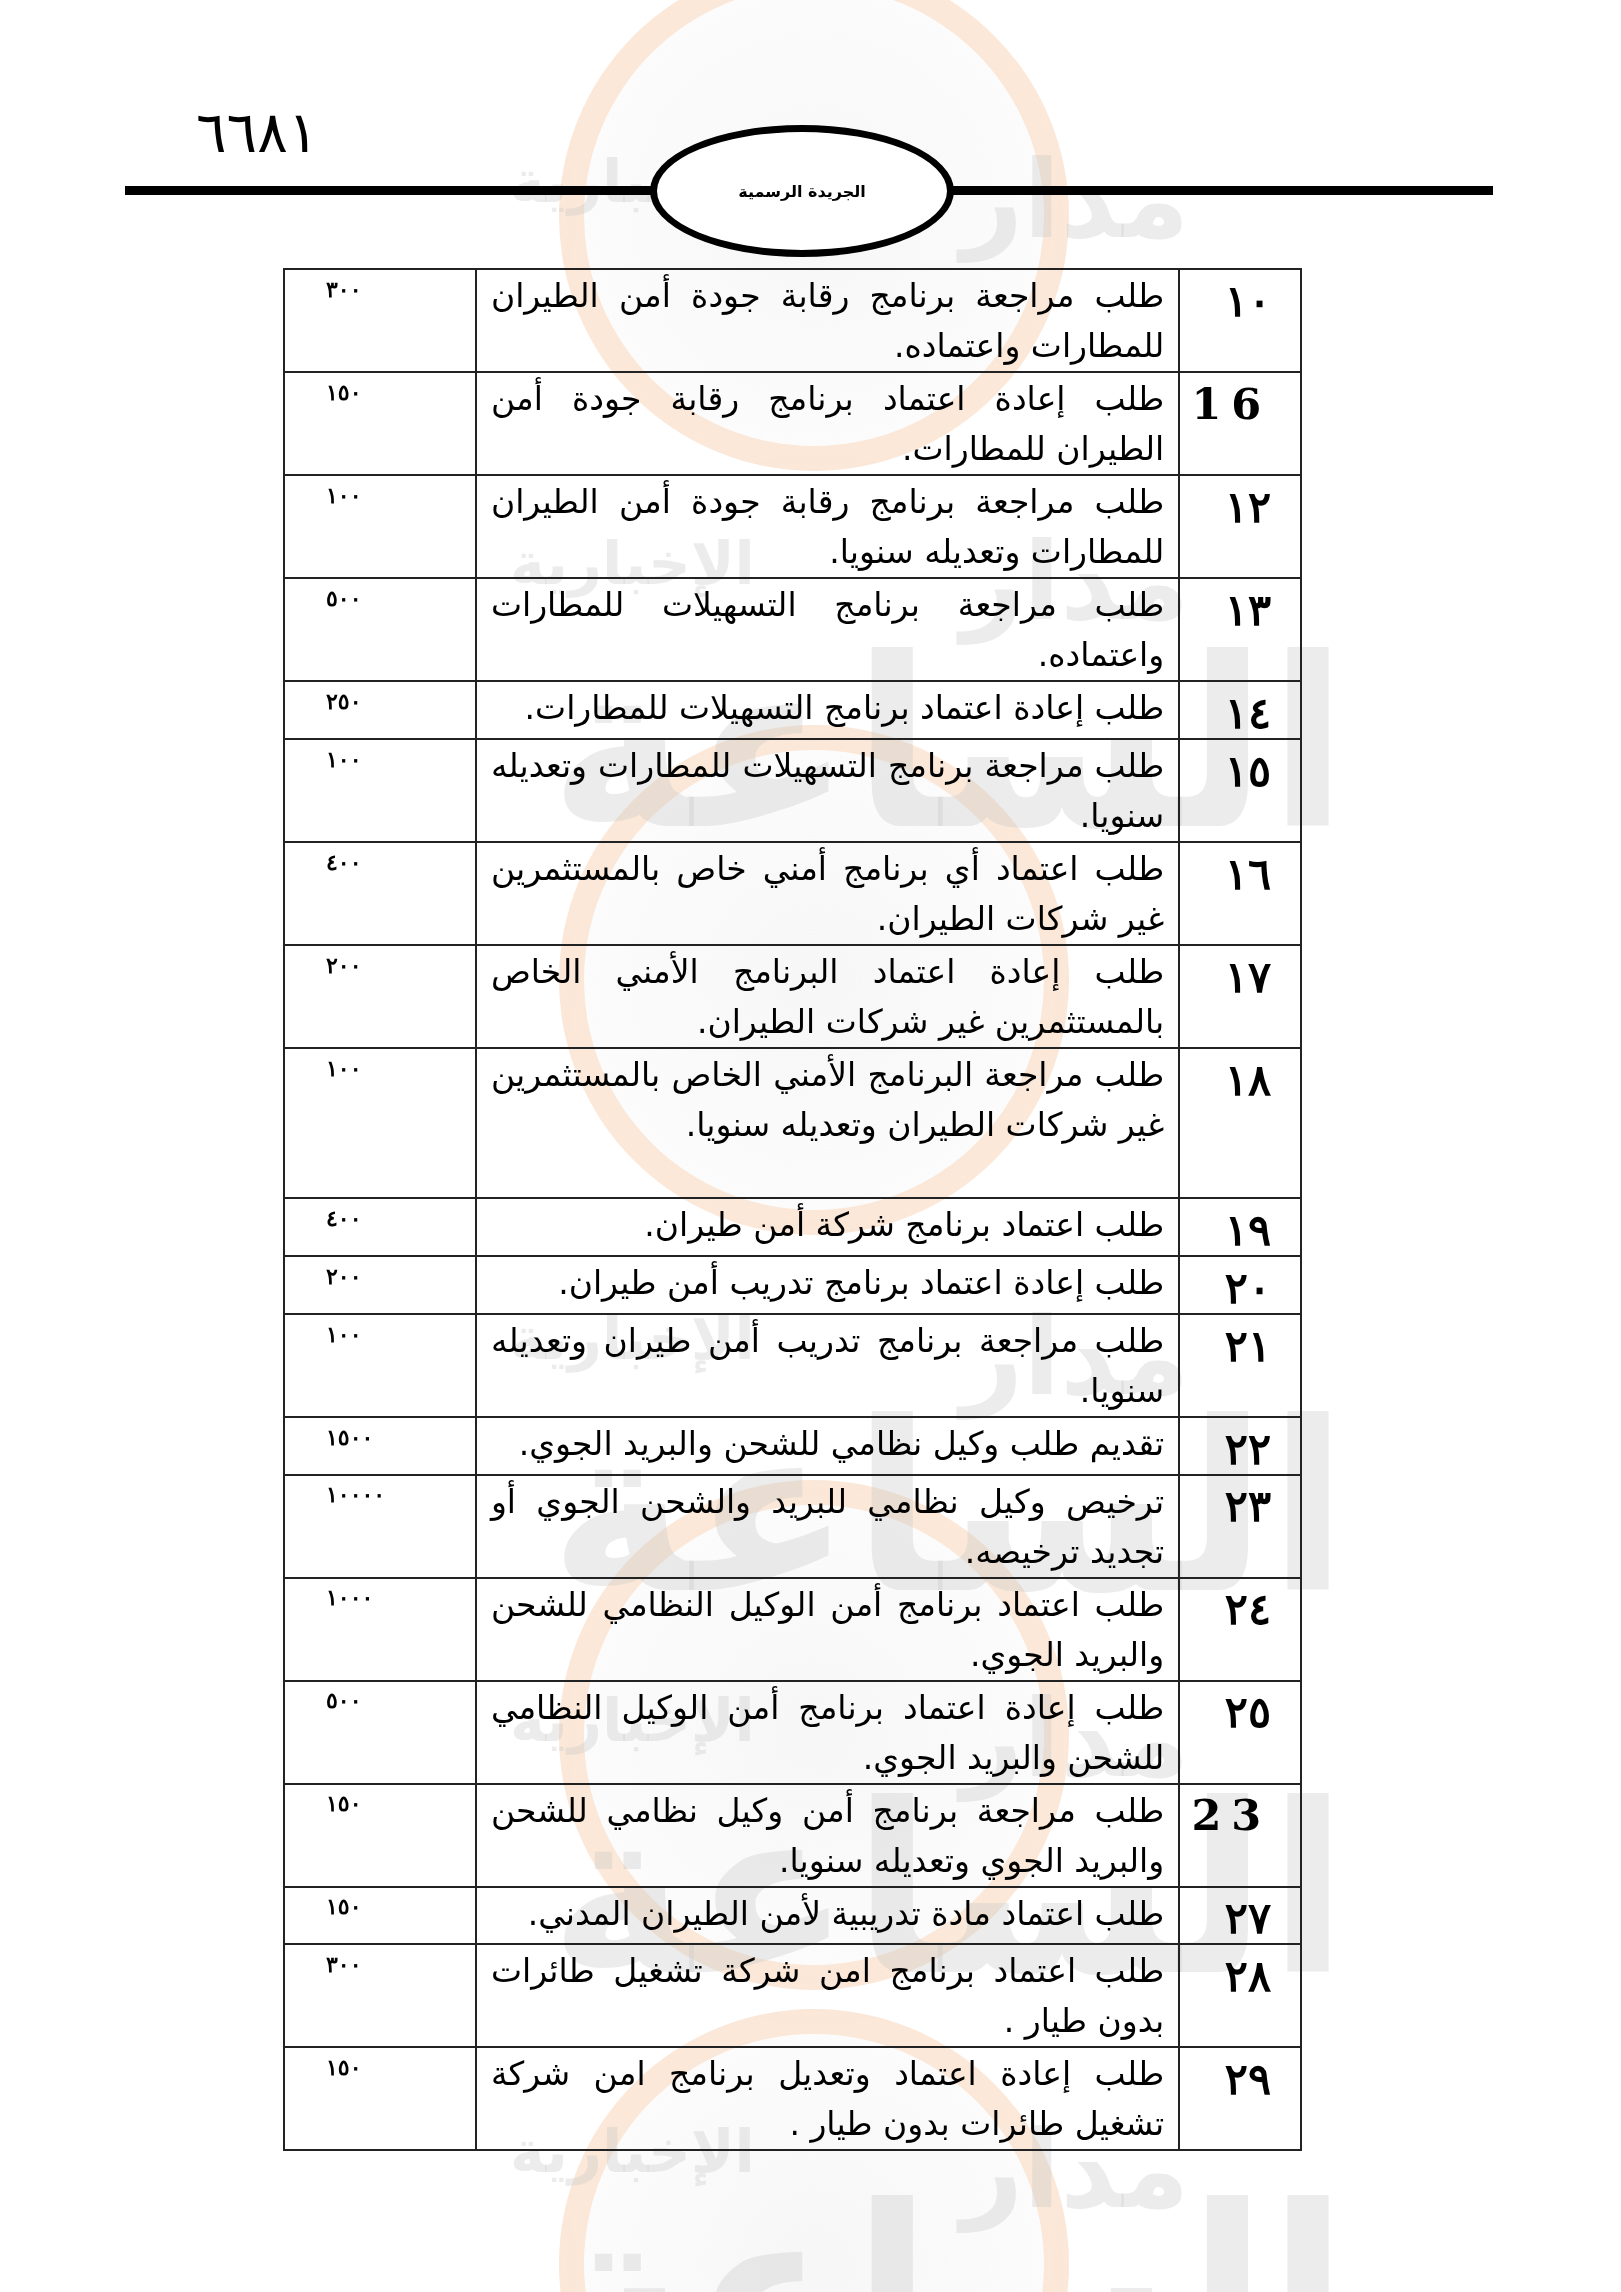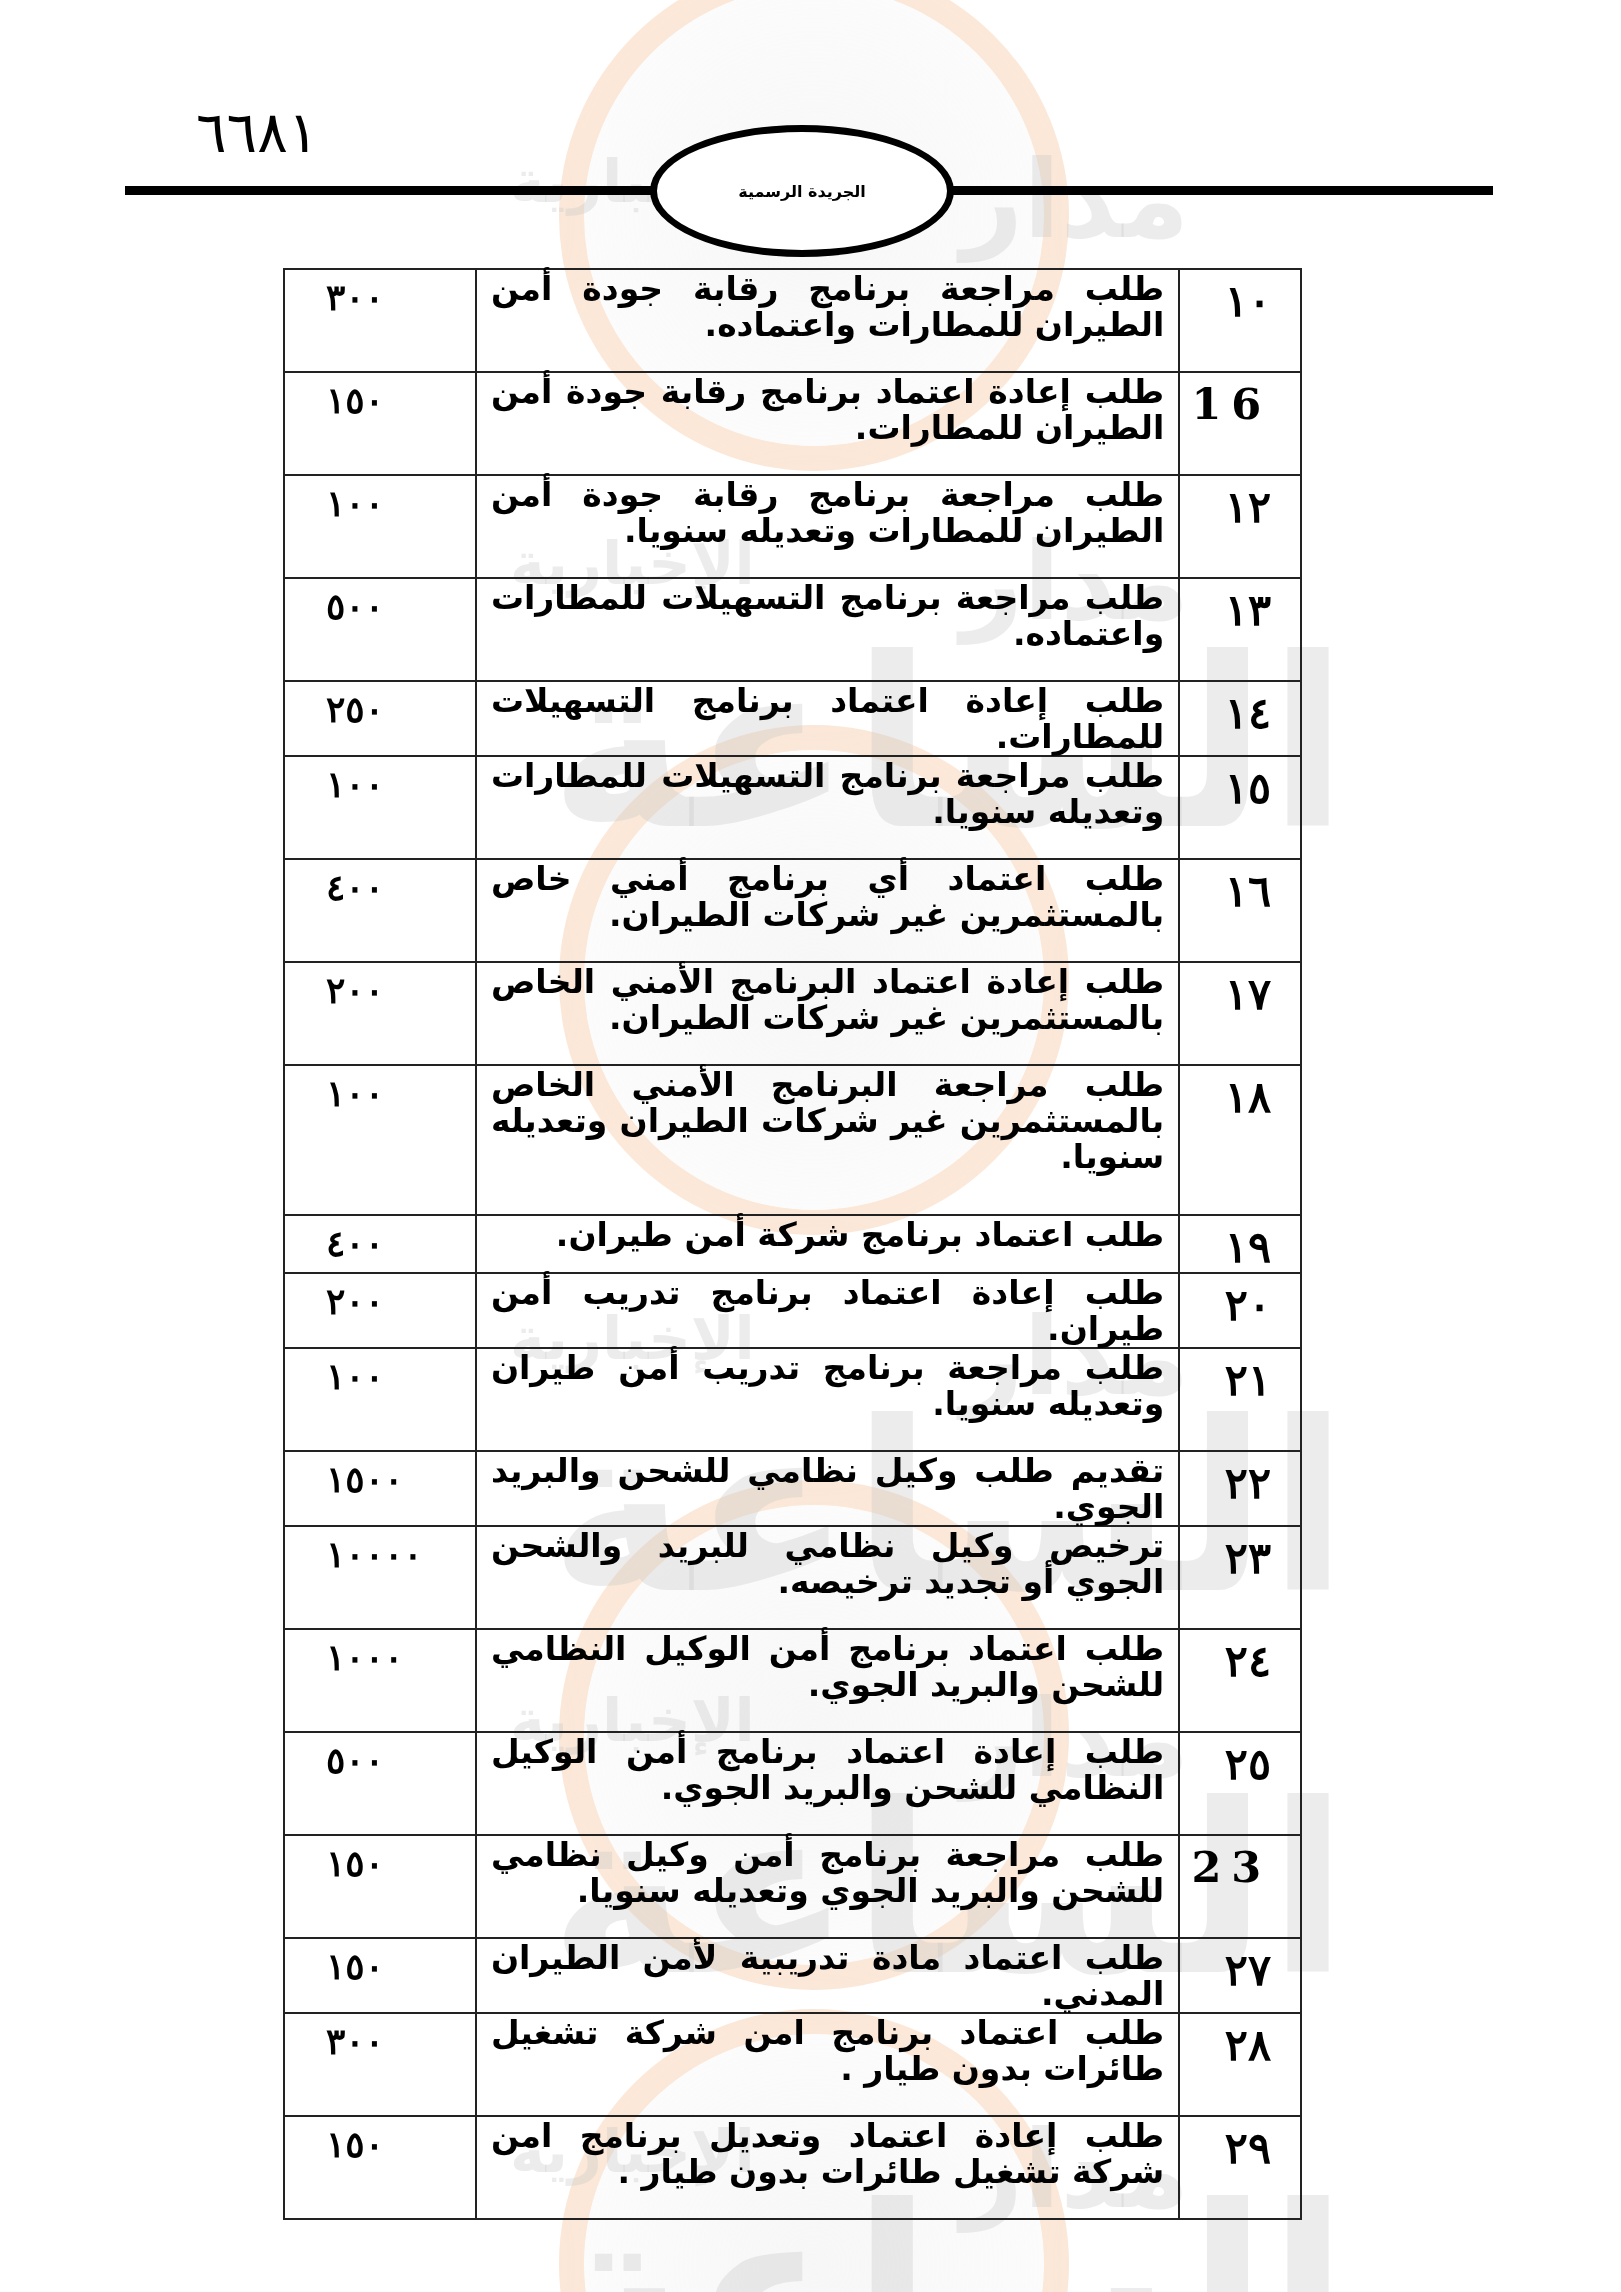--- a/index.html
+++ b/index.html
@@ -48,26 +48,26 @@
       border: 2px solid #222; vertical-align: top; padding: 0;
     }
     .col-no { width: 122px; }
     .col-desc { width: 702px; }
     .col-fee { width: 192px; }
     .cell-no {
       font-family: "DejaVu Serif", serif; font-weight: bold; font-size: 43px;
       text-align: right; padding: 5.9px 29px 0 0 !important; letter-spacing: 9.8px;
     }
     .cell-desc {
-      font-weight: bold; font-size: 33px; line-height: 36px;
+      font-weight: normal; font-size: 33px; line-height: 50px;
       text-align: justify; text-align-last: right;
       padding: 1px 13.7px 0 13.7px !important;
     }
     .cell-fee {
-      font-family: "DejaVu Serif", serif; font-weight: bold; font-size: 36px;
+      font-family: "DejaVu Serif", serif; font-weight: bold; font-size: 22px;
       text-align: left; padding: 5.9px 0 0 41px !important; letter-spacing: 9.8px;
     }
   </style>
 </head>
 <body>
 
 <div class="wm wm-clock" style="left:559px; top:-39px; width:510px; height:510px;"></div>
 <div class="wm wm-clock" style="left:559px; top:725px; width:510px; height:510px;"></div>
 <div class="wm wm-clock" style="left:559px; top:1480px; width:510px; height:510px;"></div>
 <div class="wm wm-clock" style="left:559px; top:2009px; width:510px; height:510px;"></div>

